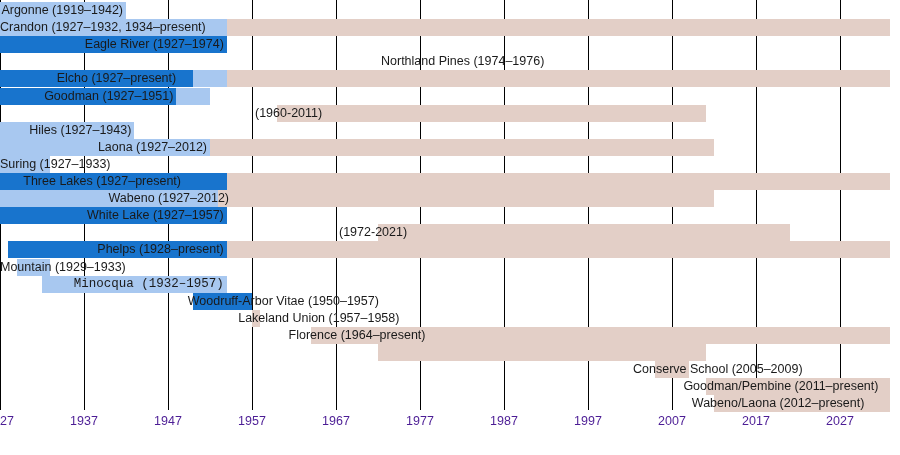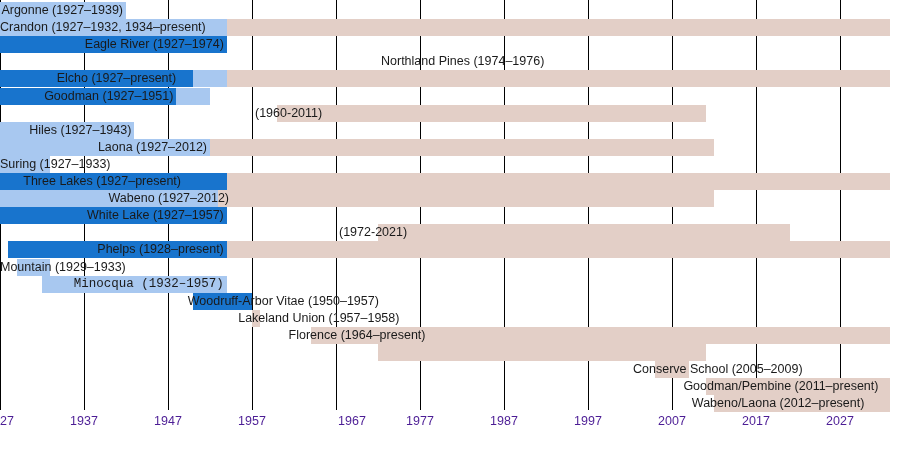--- a/index.html
+++ b/index.html
@@ -64,21 +64,21 @@
       <div class="gridline" style="left: 168px;"></div>
       <div class="gridline" style="left: 252px;"></div>
       <div class="gridline" style="left: 336px;"></div>
       <div class="gridline" style="left: 420px;"></div>
       <div class="gridline" style="left: 504px;"></div>
       <div class="gridline" style="left: 588px;"></div>
       <div class="gridline" style="left: 672px;"></div>
       <div class="gridline" style="left: 756px;"></div>
       <div class="gridline" style="left: 840px;"></div>
       <div class="bar" style="left: 0px; width: 126px; top: 2px; background: rgb(168, 200, 240);"></div>
-      <div class="bar-label left" style="top: 2px; left: 0px; width: 126px; padding-right: 3px; box-sizing: border-box;">Argonne (1927–1939)</div>
+      <div class="bar-label left" style="top: 2px; left: 0px; width: 126px; padding-right: 3px; box-sizing: border-box;">Argonne (1919–1942)</div>
       <div class="bar" style="left: 0px; width: 226.8px; top: 19.1px; background: rgb(168, 200, 240);"></div>
       <div class="bar" style="left: 226.8px; width: 663.6px; top: 19.1px; background: rgb(227, 207, 199);"></div>
       <div class="bar-label left" style="top: 19.1px; left: 0px; width: 190px; padding-right: 3px; box-sizing: border-box;">Crandon (1927–1932, 1934–present)</div>
       <div class="bar" style="left: 0px; width: 226.8px; top: 36.2px; background: rgb(24, 116, 205);"></div>
       <div class="bar-label left" style="top: 36.2px; left: 0px; width: 226.8px; padding-right: 3px; box-sizing: border-box;">Eagle River (1927–1974)</div>
       <div class="bar-label right" style="top: 53.3px; left: 381px;">Northland Pines (1974–1976)</div>
       <div class="bar" style="left: 0px; width: 193.2px; top: 70.4px; background: rgb(24, 116, 205);"></div>
       <div class="bar" style="left: 193.2px; width: 33.6px; top: 70.4px; background: rgb(168, 200, 240);"></div>
       <div class="bar" style="left: 226.8px; width: 663.6px; top: 70.4px; background: rgb(227, 207, 199);"></div>
       <div class="bar-label left" style="top: 70.4px; left: 0px; width: 193.2px; padding-right: 17px; box-sizing: border-box;">Elcho (1927–present)</div>
@@ -123,21 +123,21 @@
       <div class="bar" style="left: 705.6px; width: 184.8px; top: 378.2px; background: rgb(227, 207, 199);"></div>
       <div class="bar-label right" style="top: 378.2px; left: 683.4px;">Goodman/Pembine (2011–present)</div>
       <div class="bar" style="left: 714px; width: 176.4px; top: 395.3px; background: rgb(227, 207, 199);"></div>
       <div class="bar-label right" style="top: 395.3px; left: 691.8px;">Wabeno/Laona (2012–present)</div>
     </div>
   <div class="axis" id="axis">
       <div class="tick" style="left: 0px; transform: translateX(0px);">27</div>
       <div class="tick" style="left: 84px;">1937</div>
       <div class="tick" style="left: 168px;">1947</div>
       <div class="tick" style="left: 252px;">1957</div>
-      <div class="tick" style="left: 336px; margin-left: 16px;">1967</div>
+      <div class="tick" style="left: 336px;">1967</div>
       <div class="tick" style="left: 420px;">1977</div>
       <div class="tick" style="left: 504px;">1987</div>
       <div class="tick" style="left: 588px;">1997</div>
       <div class="tick" style="left: 672px;">2007</div>
       <div class="tick" style="left: 756px;">2017</div>
       <div class="tick" style="left: 840px;">2027</div>
     </div>
 </div>
 
 </body></html>

